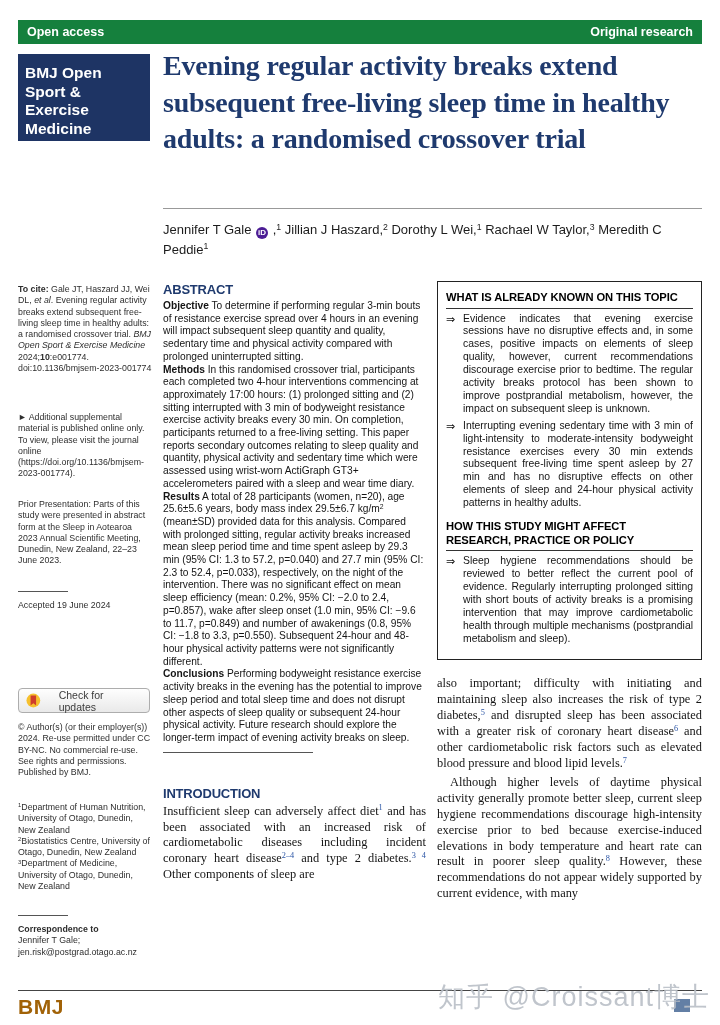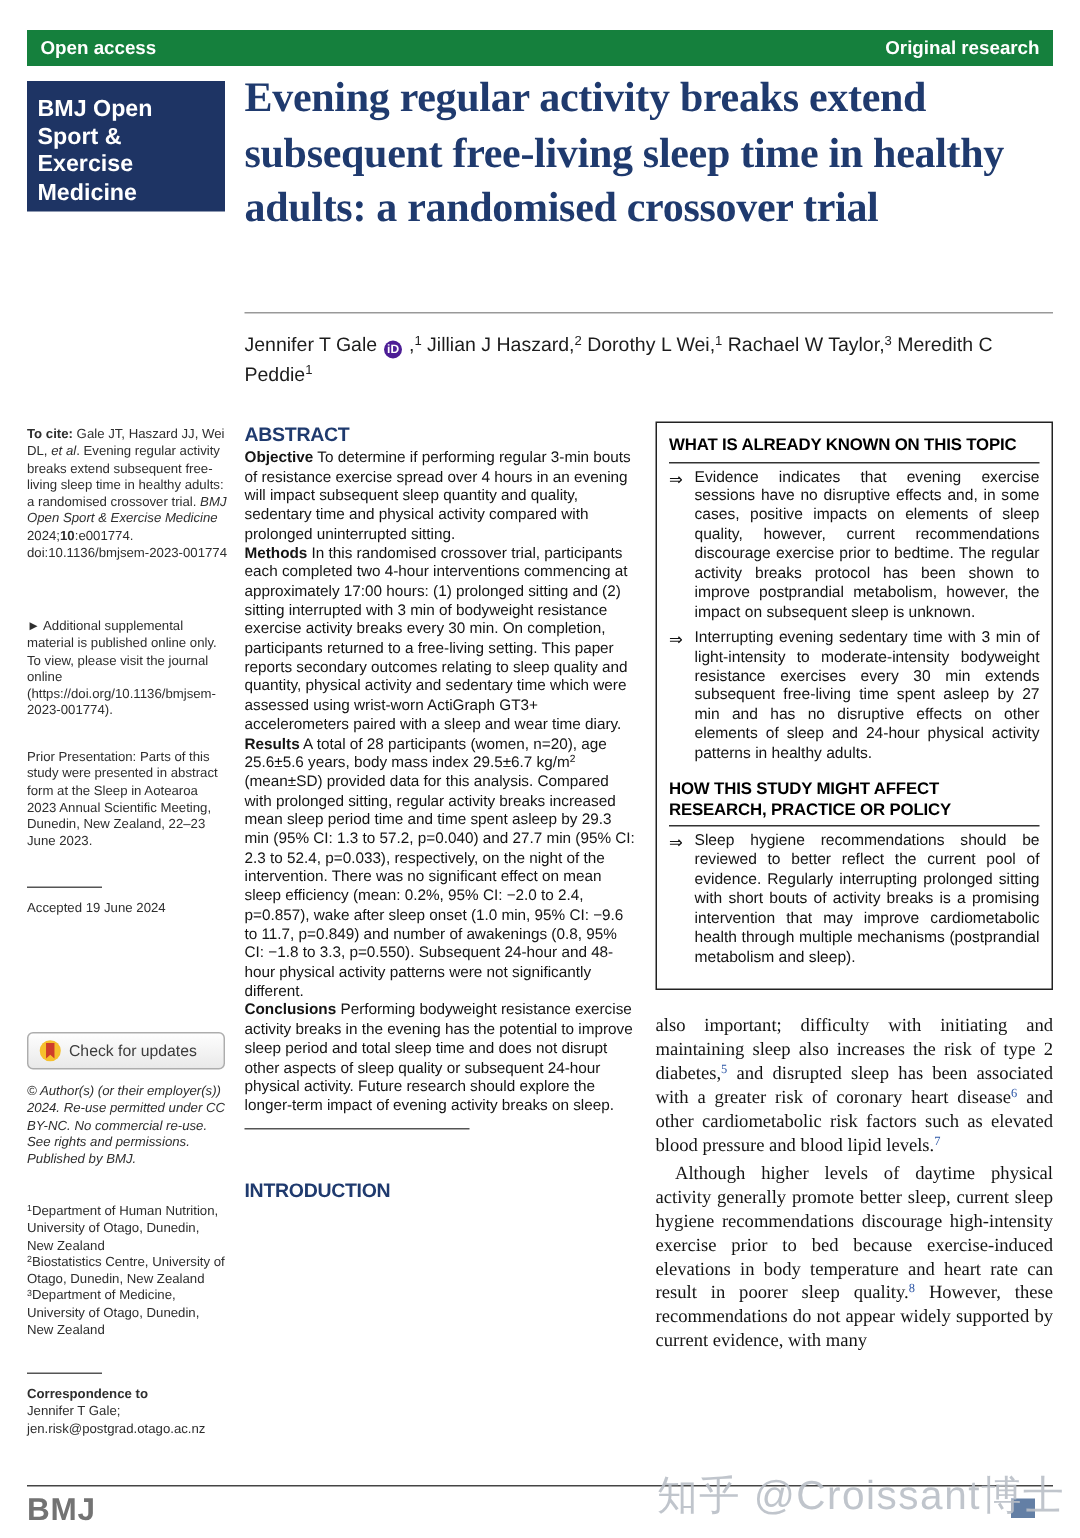--- a/index.html
+++ b/index.html
@@ -23,21 +23,21 @@
   .title-rule{position:absolute;left:163px;top:208px;width:539px;border-top:1px solid #999;}
   .authors{position:absolute;left:163px;top:220px;width:539px;font-size:13px;line-height:19.5px;color:#1c1c1c;}
   .orcid{display:inline-block;width:12px;height:12px;border-radius:50%;background:#4c1d95;color:#fff;
          font-size:8px;font-weight:bold;text-align:center;line-height:12px;vertical-align:-1px;margin:0 1px;}
 
   
   .side{position:absolute;left:18px;width:134px;font-size:8.8px;line-height:11.3px;color:#2e2e2e;}
   .side-rule{position:absolute;left:18px;width:50px;border-top:1px solid #555;}
   .updates-btn{position:absolute;left:18px;top:688px;width:132px;height:25px;box-sizing:border-box;
          border:1px solid #adadad;border-radius:4px;background:linear-gradient(#fefefe,#e9e9e9);
-         display:flex;align-items:center;gap:5px;padding:0 7px;cursor:pointer;}
+         display:flex;align-items:center;gap:18px;padding:0 7px;cursor:pointer;}
   .updates-btn .lbl{font-size:10.5px;color:#3c3c3c;}
   .corr b{display:block;}
 
   
   .mid{position:absolute;left:163px;top:282px;width:263px;}
   .abs-h{font-size:13px;font-weight:bold;color:#1f3a6e;margin:0 0 3px 0;letter-spacing:-0.2px;}
   .mid p.abs{margin:0;font-size:10.2px;line-height:12.7px;color:#141414;}
   .mid-rule{width:150px;border-top:1px solid #555;margin:7px 0 0 0;}
   .intro-h{margin:33px 0 0 0;font-size:13px;font-weight:bold;color:#1f3a6e;letter-spacing:-0.2px;}
   p.serif{font-family:"Liberation Serif",serif;font-size:12.4px;line-height:15.9px;text-align:justify;
@@ -51,21 +51,21 @@
            border-bottom:1px solid #333;padding-bottom:3px;letter-spacing:-0.1px;}
   .kbox .mt{margin-top:10px;}
   .bullet{display:flex;margin-top:4px;}
   .bullet .arr{flex:0 0 17px;font-size:11px;color:#111;}
   .bullet .btx{font-size:10.4px;line-height:12.9px;text-align:justify;color:#141414;}
   .cont{margin-top:16px;}
   .cont p.indent{text-indent:13px;}
 
   
   .foot-rule{position:absolute;left:18px;top:990px;width:684px;border-top:1.5px solid #444;}
-  .bmj-logo{position:absolute;left:18px;top:995px;font-size:21px;font-weight:bold;color:#737373;letter-spacing:0.5px;}
+  .bmj-logo{position:absolute;left:18px;top:995px;font-size:21px;font-weight:bold;color:#a16207;letter-spacing:0.5px;}
   .cite{position:absolute;left:150px;top:999px;width:470px;text-align:center;font-size:8.8px;color:#222;}
   .wm{position:absolute;left:438px;top:979px;width:285px;font-size:27px;white-space:nowrap;
       color:rgba(185,191,199,0.9);z-index:5;letter-spacing:1px;}
   .wm-badge{position:absolute;right:30px;top:999px;width:16px;height:13px;background:#3c5f8e;opacity:0.8;z-index:4;}
 </style>
 </head>
 <body>
 
 <div class="page">
 
@@ -96,41 +96,42 @@
   <div class="side" style="top:600px;">Accepted 19 June 2024</div>
 
   <div class="updates-btn">
     <svg width="15" height="15" viewBox="0 0 16 16">
       <circle cx="8" cy="8" r="7.5" fill="#f6c02d"></circle>
       <path d="M5 2.5 h6 v11 l-3-2.6 -3 2.6 z" fill="#cf3d2a"></path>
     </svg>
     <span class="lbl">Check for updates</span>
   </div>
 
-  <div class="side" style="top:722px;font-style:italic;">© Author(s) (or their employer(s)) 2024. Re-use permitted under CC BY-NC. No commercial re-use. See rights and permissions. Published by BMJ.</div>
+  <div class="side" style="top:722px;">© Author(s) (or their employer(s)) 2024. Re-use permitted under CC BY-NC. No commercial re-use. See rights and permissions. Published by BMJ.</div>
   <div class="side" style="top:802px;">
     <div><sup>1</sup>Department of Human Nutrition, University of Otago, Dunedin, New Zealand</div>
     <div><sup>2</sup>Biostatistics Centre, University of Otago, Dunedin, New Zealand</div>
     <div><sup>3</sup>Department of Medicine, University of Otago, Dunedin, New Zealand</div>
   </div>
   <div class="side-rule" style="top:915px;"></div>
   <div class="side corr" style="top:924px;">
     <b>Correspondence to</b>
     <span>Jennifer T Gale;</span><br>
     <span>jen.risk@postgrad.otago.ac.nz</span>
   </div>
 
   <div class="mid">
     <div class="abs-h">ABSTRACT</div>
     <p class="abs"><b>Objective</b>  To determine if performing regular 3-min bouts of resistance exercise spread over 4 hours in an evening will impact subsequent sleep quantity and quality, sedentary time and physical activity compared with prolonged uninterrupted sitting.</p>
     <p class="abs"><b>Methods</b>  In this randomised crossover trial, participants each completed two 4-hour interventions commencing at approximately 17:00 hours: (1) prolonged sitting and (2) sitting interrupted with 3 min of bodyweight resistance exercise activity breaks every 30 min. On completion, participants returned to a free-living setting. This paper reports secondary outcomes relating to sleep quality and quantity, physical activity and sedentary time which were assessed using wrist-worn ActiGraph GT3+ accelerometers paired with a sleep and wear time diary.</p>
     <p class="abs"><b>Results</b>  A total of 28 participants (women, n=20), age 25.6±5.6 years, body mass index 29.5±6.7 kg/m<sup>2</sup> (mean±SD) provided data for this analysis. Compared with prolonged sitting, regular activity breaks increased mean sleep period time and time spent asleep by 29.3 min (95% CI: 1.3 to 57.2, p=0.040) and 27.7 min (95% CI: 2.3 to 52.4, p=0.033), respectively, on the night of the intervention. There was no significant effect on mean sleep efficiency (mean: 0.2%, 95% CI: −2.0 to 2.4, p=0.857), wake after sleep onset (1.0 min, 95% CI: −9.6 to 11.7, p=0.849) and number of awakenings (0.8, 95% CI: −1.8 to 3.3, p=0.550). Subsequent 24-hour and 48-hour physical activity patterns were not significantly different.</p>
     <p class="abs"><b>Conclusions</b>  Performing bodyweight resistance exercise activity breaks in the evening has the potential to improve sleep period and total sleep time and does not disrupt other aspects of sleep quality or subsequent 24-hour physical activity. Future research should explore the longer-term impact of evening activity breaks on sleep.</p>
     <div class="mid-rule"></div>
     <div class="intro-h">INTRODUCTION</div>
+    <p class="serif">Insufficient sleep can adversely affect diet<sup>1</sup> and has been associated with an increased risk of cardiometabolic diseases including incident coronary heart disease<sup>2–4</sup> and type 2 diabetes.<sup>3 4</sup> Other components of sleep are</p>
   </div>
 
   <div class="right">
     <div class="kbox">
       <h3>WHAT IS ALREADY KNOWN ON THIS TOPIC</h3>
       <div class="bullet">
         <span class="arr">⇒</span>
         <span class="btx">Evidence indicates that evening exercise sessions have no disruptive effects and, in some cases, positive impacts on elements of sleep quality, however, current recommendations discourage exercise prior to bedtime. The regular activity breaks protocol has been shown to improve postprandial metabolism, however, the impact on subsequent sleep is unknown.</span>
       </div>
       <div class="bullet">

